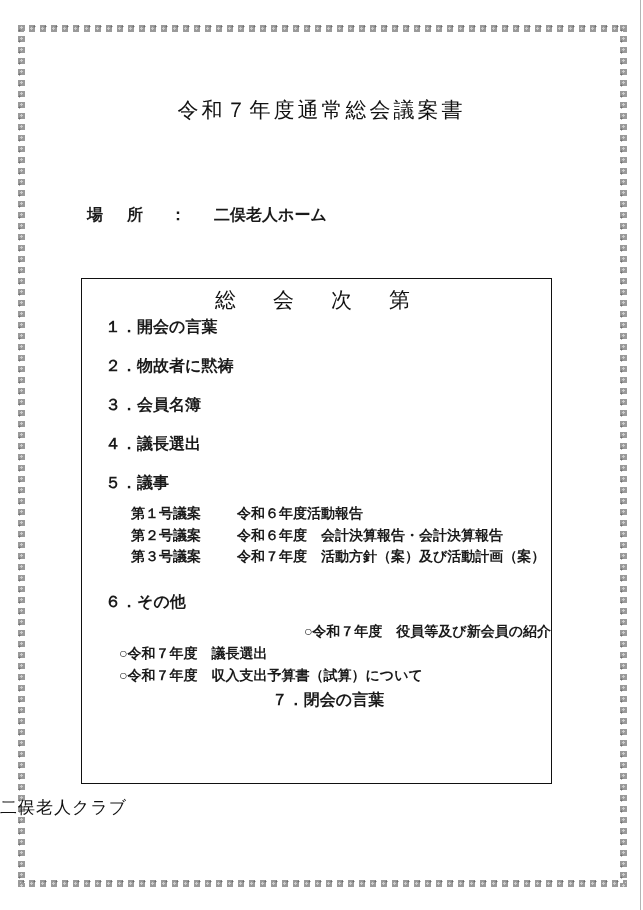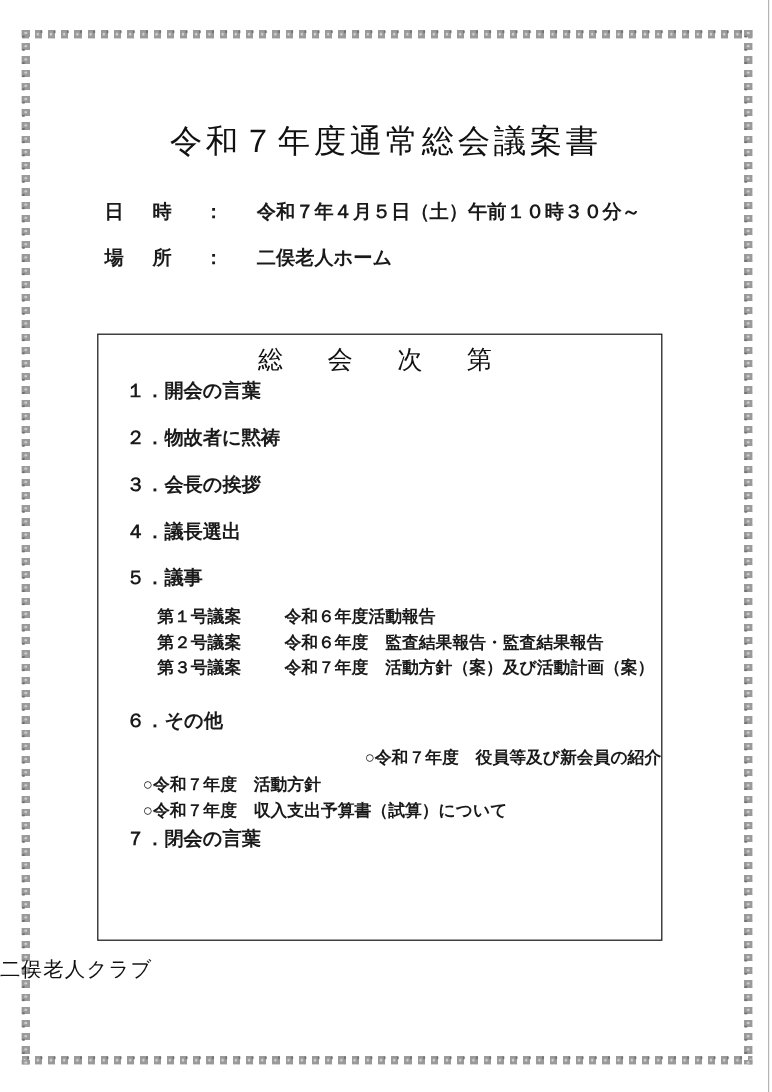--- a/index.html
+++ b/index.html
@@ -38,21 +38,21 @@
     background-size:7px 11px,7px 11px,auto;
     background-position:0 8px,5px 0,0 0;
   }
   .bord-left{left:0;}
   .bord-right{right:0;}
 
   .doc-title{
     position:absolute;top:82px;left:0;right:0;
     text-align:center;
     font-family:"Liberation Serif","DejaVu Serif",serif;
-    font-size:27px;font-weight:400;letter-spacing:3px;
+    font-size:21px;font-weight:400;letter-spacing:3px;
     color:#111;
   }
   .meta-line{
     position:absolute;left:87px;
     font-size:16px;font-weight:700;white-space:nowrap;
   }
   .meta-datetime{top:167px;}
   .meta-location{top:205px;}
   .meta-label{display:inline-block;letter-spacing:4px;}
   .meta-colon{display:inline-block;margin-left:23px;}
@@ -84,21 +84,21 @@
   }
   .proposal-row.first{margin-top:10px;}
   .proposal-label{display:inline-block;width:106px;}
   .agenda-item.after-proposals{margin-top:24px;}
   .other-row{
     margin-left:37px;
     font-size:14px;line-height:22px;font-weight:700;
     white-space:nowrap;
   }
   .other-row.first{margin-top:8px;text-align:right;}
-  .agenda-item.last{margin-top:4px;}
+  .agenda-item.last{margin-top:4px;text-align:center;}
 
   .doc-footer{
     position:absolute;top:796px;left:0;right:0;
     text-align:left;
     font-family:"Liberation Serif","DejaVu Serif",serif;
     font-size:17px;font-weight:400;color:#111;
     letter-spacing:1px;
   }
 </style>
 </head>
@@ -110,52 +110,49 @@
 
   <div class="frame">
     <div class="bord-h bord-top"></div>
     <div class="bord-h bord-bottom"></div>
     <div class="bord-v bord-left"></div>
     <div class="bord-v bord-right"></div>
   </div>
 
   <h1 class="doc-title">令和７年度通常総会議案書</h1>
 
-  <div class="meta-line meta-datetime">
-    <span class="meta-label">日　時</span><span class="meta-colon">：</span><span class="meta-value">令和７年４月５日（土）午前１０時３０分～</span>
-  </div>
 
   <div class="meta-line meta-location">
     <span class="meta-label">場　所</span><span class="meta-colon">：</span><span class="meta-value">二俣老人ホーム</span>
   </div>
 
   <div class="agenda-box">
     <div class="agenda-heading">総　会　次　第</div>
 
     <div class="agenda-item first"><span>１．</span><span>開会の言葉</span></div>
 
     <div class="agenda-item"><span>２．</span><span>物故者に黙祷</span></div>
 
-    <div class="agenda-item"><span>３．</span><span>会長の挨拶</span></div>
+    <div class="agenda-item"><span>３．</span><span>会員名簿</span></div>
 
     <div class="agenda-item"><span>４．</span><span>議長選出</span></div>
 
     <div class="agenda-item"><span>５．</span><span>議事</span></div>
 
     <div class="proposal-row first"><span class="proposal-label">第１号議案</span><span>令和６年度活動報告</span></div>
 
-    <div class="proposal-row"><span class="proposal-label">第２号議案</span><span>令和６年度　監査結果報告・監査結果報告</span></div>
+    <div class="proposal-row"><span class="proposal-label">第２号議案</span><span>令和６年度　会計決算報告・会計決算報告</span></div>
 
     <div class="proposal-row"><span class="proposal-label">第３号議案</span><span>令和７年度　活動方針（案）及び活動計画（案）</span></div>
 
     <div class="agenda-item after-proposals"><span>６．</span><span>その他</span></div>
 
     <div class="other-row first"><span>○</span><span>令和７年度　役員等及び新会員の紹介</span></div>
 
-    <div class="other-row"><span>○</span><span>令和７年度　活動方針</span></div>
+    <div class="other-row"><span>○</span><span>令和７年度　議長選出</span></div>
 
     <div class="other-row"><span>○</span><span>令和７年度　収入支出予算書（試算）について</span></div>
 
     <div class="agenda-item last"><span>７．</span><span>閉会の言葉</span></div>
   </div>
 
   <div class="doc-footer">二俣老人クラブ</div>
 
 </div>
 

